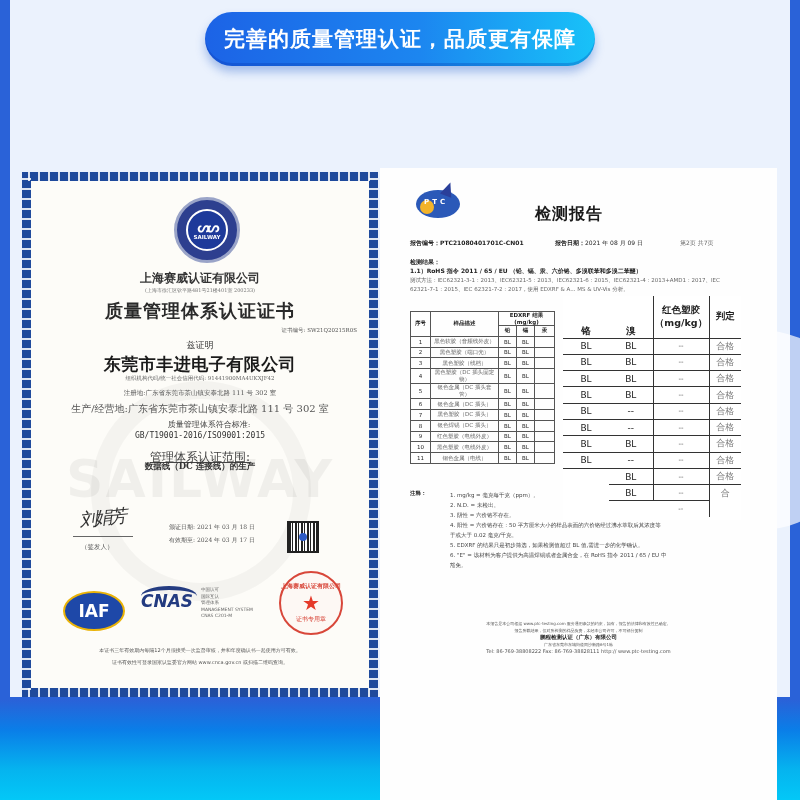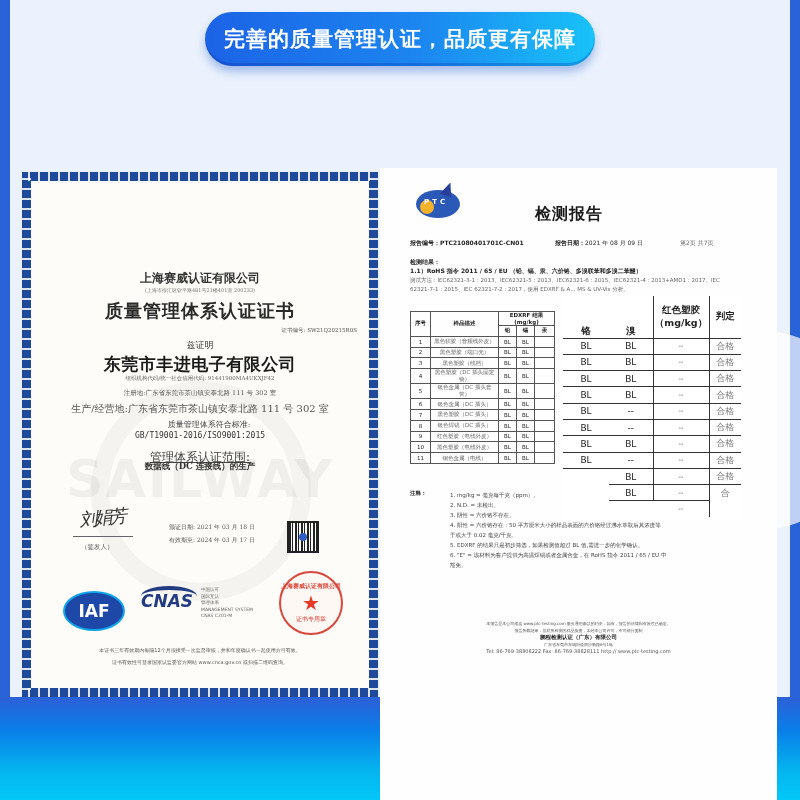--- a/index.html
+++ b/index.html
@@ -90,21 +90,21 @@
   .c-issue { position: absolute; left: 138px; top: 342px; font-size: 6px; color: #555; }
   .c-valid { position: absolute; left: 138px; top: 355px; font-size: 6px; color: #555; }
   .qr { position: absolute; left: 256px; top: 340px; width: 32px; height: 32px;
     background:
       repeating-linear-gradient(90deg, #222 0 2px, #fff 2px 3px, #222 3px 4px, #fff 4px 6px),
       #fff;
     border: 2px solid #222;
   }
   .qr::after { content: ""; position: absolute; left: 10px; top: 10px; width: 8px; height: 8px; border-radius: 50%; background: #2e5bc5; }
   .iaf { position: absolute; left: 32px; top: 410px; width: 62px; height: 40px; border-radius: 50%;
-    background: #1e48a8; border: 2px solid #0ea5e9; color: #fff; font-family: "DejaVu Sans", sans-serif;
+    background: #1e48a8; border: 2px solid #eab308; color: #fff; font-family: "DejaVu Sans", sans-serif;
     font-weight: bold; font-size: 17px; display: flex; align-items: center; justify-content: center; }
   .cnas { position: absolute; left: 110px; top: 410px; font-family: "DejaVu Sans", sans-serif; font-weight: bold; font-style: italic; font-size: 17px; color: #233b80; }
   .cnas-swoosh { position: absolute; left: 110px; top: 405px; width: 56px; height: 20px; border-top: 4px solid #233b80; border-radius: 50% 50% 0 0; }
   .cnas-text { position: absolute; left: 170px; top: 406px; font-family: "DejaVu Sans", sans-serif; font-size: 4.5px; color: #666; text-align: left; line-height: 6.5px; }
   .seal { position: absolute; left: 248px; top: 390px; width: 64px; height: 64px; border-radius: 50%;
     border: 2px solid #d8473a; color: #d8473a; font-size: 6px; display: flex; align-items: center; justify-content: center; flex-direction: column; background: rgba(255,240,235,0.3); }
   .seal .star { font-size: 20px; line-height: 20px; color: #e53a2a; }
   .seal .top { font-size: 6px; font-weight: bold; margin-bottom: 2px; }
   .seal .bottom { font-size: 6px; margin-top: 2px; }
   .c-note1 { position: absolute; left: 0; right: 0; top: 466px; font-size: 5px; color: #555; font-family: "DejaVu Sans", sans-serif; }
@@ -165,20 +165,26 @@
 <div class="banner">
   <span>完善的质量管理认证，品质更有保障</span>
 </div>
 
 <div class="cert">
   <div class="cert-border-pattern"></div>
   <div class="cert-border-pattern-v"></div>
   <div class="cert-inner">
     <div class="wm-circle"></div>
     <div class="watermark">SAILWAY</div>
+    <div class="sailway-logo">
+      <div class="inner">
+        <span class="wave">ᔕᔕ</span>
+        <span class="name">SAILWAY</span>
+      </div>
+    </div>
     <div class="c-company">上海赛威认证有限公司</div>
     <div class="c-address">(上海市徐汇区钦平路481号21楼401室 200233)</div>
     <div class="c-title">质量管理体系认证证书</div>
     <div class="c-certno">证书编号: SW21Q20215R0S</div>
     <div class="c-hereby">兹证明</div>
     <div class="c-org">东莞市丰进电子有限公司</div>
     <div class="c-code">组织机构代码/统一社会信用代码: 91441900MA4UKXJF42</div>
     <div class="c-reg">注册地:广东省东莞市茶山镇安泰北路 111 号 302 室</div>
     <div class="c-prod">生产/经营地:广东省东莞市茶山镇安泰北路 111 号 302 室</div>
     <div class="c-std-label">质量管理体系符合标准:</div>

